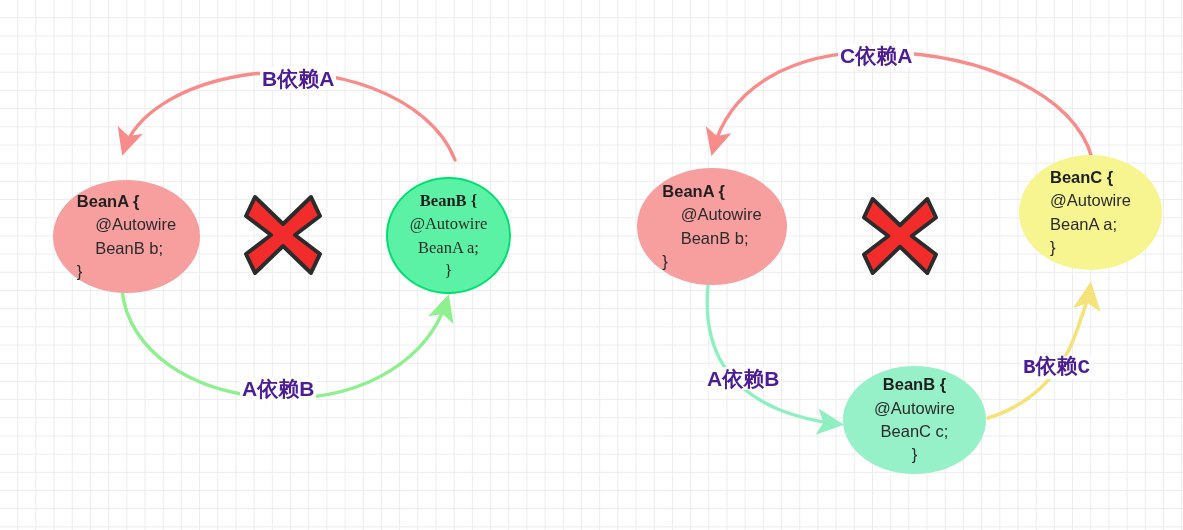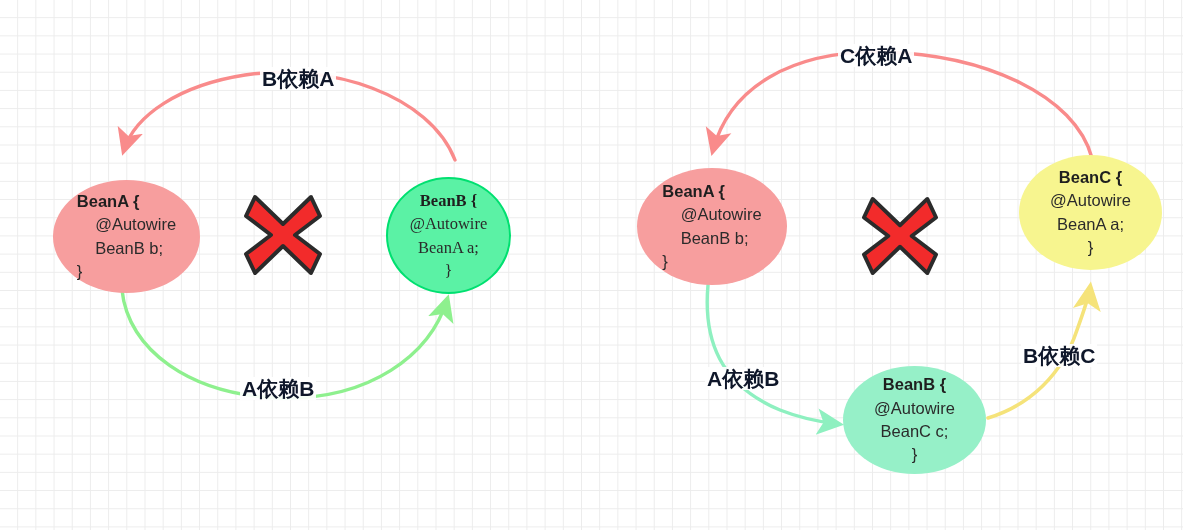--- a/index.html
+++ b/index.html
@@ -42,21 +42,21 @@
     white-space: pre;
   }
   .node .node-text b {
     font-weight: bold;
     color: #1f1f1f;
   }
   .edge-label {
     position: absolute;
     font-size: 21px;
     font-weight: bold;
-    color: #0f172a;
+    color: #4c1d95;
     letter-spacing: 0px;
     white-space: nowrap;
     background: rgba(255,255,255,0.92);
     padding: 0 2px;
     line-height: 1.1;
   }
   .x-mark {
     position: absolute;
   }
 </style>
@@ -114,35 +114,35 @@
   </div>
 
   <div class="node" id="right-beanb" style="left:843px; top:366px; width:143px; height:108px; background:#96f0c8; text-align:center;">
     <div class="node-text" style="text-align:center;"><b>BeanB {</b><span>
 </span><span>@Autowire</span><span>
 </span><span>BeanC c;</span><span>
 </span><span>}</span></div>
   </div>
 
   <div class="node" id="right-beanc" style="left:1019px; top:155px; width:143px; height:115px; background:#f7f58f; text-align:center;">
-    <div class="node-text" style="text-align:center;"><b>BeanC {</b><span>
+    <div class="node-text" style="text-align:left;"><b>BeanC {</b><span>
 </span><span>@Autowire</span><span>
 </span><span>BeanA a;</span><span>
 </span><span>}</span></div>
   </div>
 
   <div class="edge-label" style="left:240px; top:67px;margin-left:20px;">B依赖A</div>
 
   <div class="edge-label" style="left:240px; top:377px;">A依赖B</div>
 
   <div class="edge-label" style="left:838px; top:44px;">C依赖A</div>
 
   <div class="edge-label" style="left:705px; top:367px;">A依赖B</div>
 
-  <div class="edge-label" style="left:1021px; top:344px;">B依赖C</div>
+  <div class="edge-label" style="left:1021px; top:356px;font-family:Liberation Mono, monospace;">B依赖C</div>
 
   <svg class="x-mark" style="left:243px; top:194px;" width="80" height="82" viewBox="0 0 80 82">
     <path d="M 12 3 L 40 30 L 68 3 L 77 22 L 52 41 L 77 60 L 68 79 L 40 52 L 12 79 L 3 60 L 28 41 L 3 22 Z" fill="#f22b2b" stroke="#2b2b2b" stroke-width="4" stroke-linejoin="round"></path>
   </svg>
 
   <svg class="x-mark" style="left:861px; top:196px;" width="78" height="80" viewBox="0 0 80 82">
     <path d="M 12 3 L 40 30 L 68 3 L 77 22 L 52 41 L 77 60 L 68 79 L 40 52 L 12 79 L 3 60 L 28 41 L 3 22 Z" fill="#f22b2b" stroke="#2b2b2b" stroke-width="4" stroke-linejoin="round"></path>
   </svg>
 
 </div>

